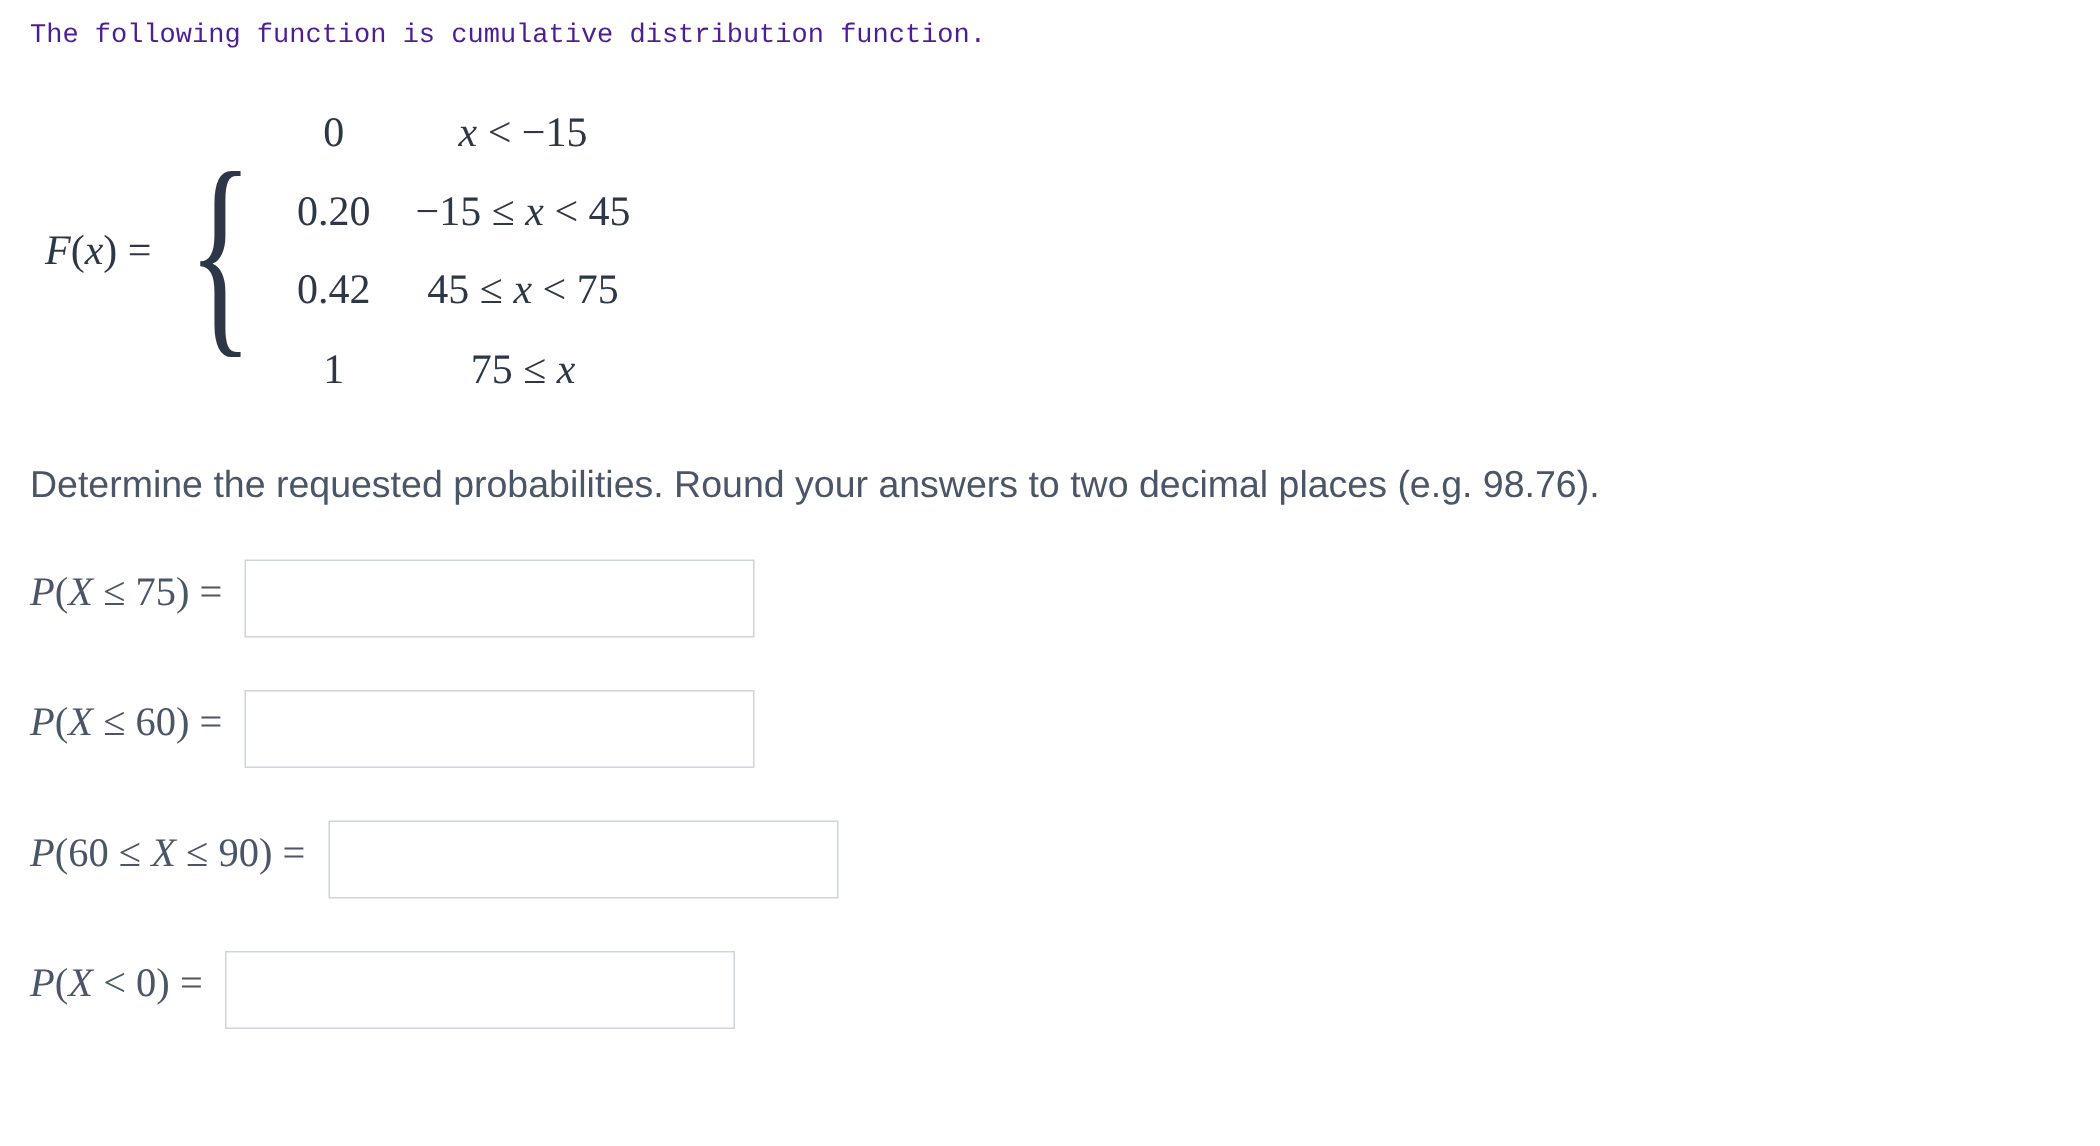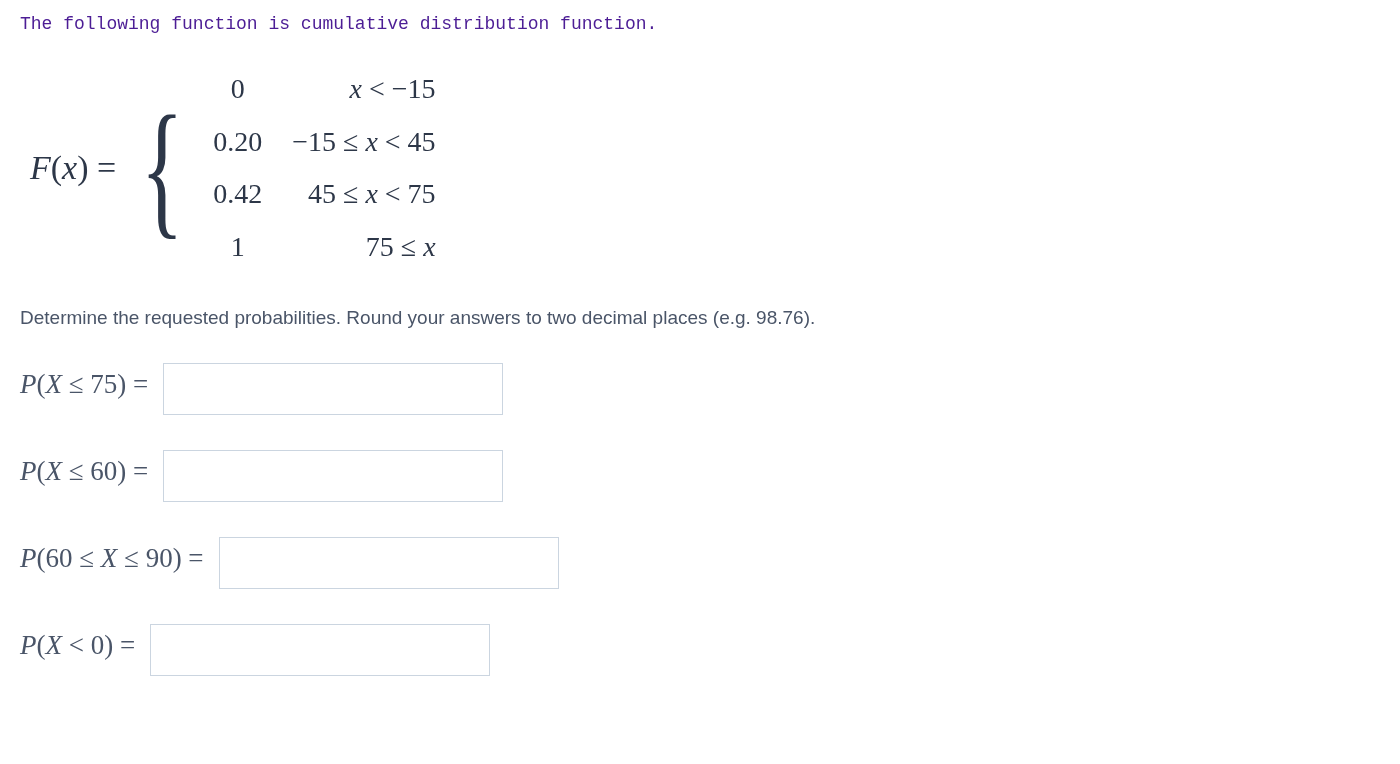--- a/index.html
+++ b/index.html
@@ -22,21 +22,21 @@
       margin-bottom: 20px;
     }
     .formula-wrapper {
       display: flex;
       align-items: center;
       margin: 20px 0 25px 10px;
     }
     .fx-label {
       font-family: 'Times New Roman', serif;
       font-style: italic;
-      font-size: 34px;
+      font-size: 28px;
       color: #2d3748;
       margin-right: 10px;
     }
     .fx-label .paren {
       font-style: normal;
     }
     .brace {
       font-size: 150px;
       font-weight: 100;
       line-height: 0.85;
@@ -57,28 +57,28 @@
       display: table-row;
     }
     .pw-val {
       display: table-cell;
       text-align: center;
       padding-right: 30px;
       min-width: 70px;
     }
     .pw-cond {
       display: table-cell;
-      text-align: right;
+      text-align: center;
     }
     .ital {
       font-style: italic;
     }
     .instruction-text {
       font-family: 'Helvetica Neue', Arial, sans-serif;
-      font-size: 19px;
+      font-size: 25px;
       color: #4a5568;
       margin: 12px 0 30px 0;
     }
     .question-row {
       display: flex;
       margin-bottom: 35px;
     }
     .question-label {
       font-family: 'Times New Roman', serif;
       font-size: 27px;

